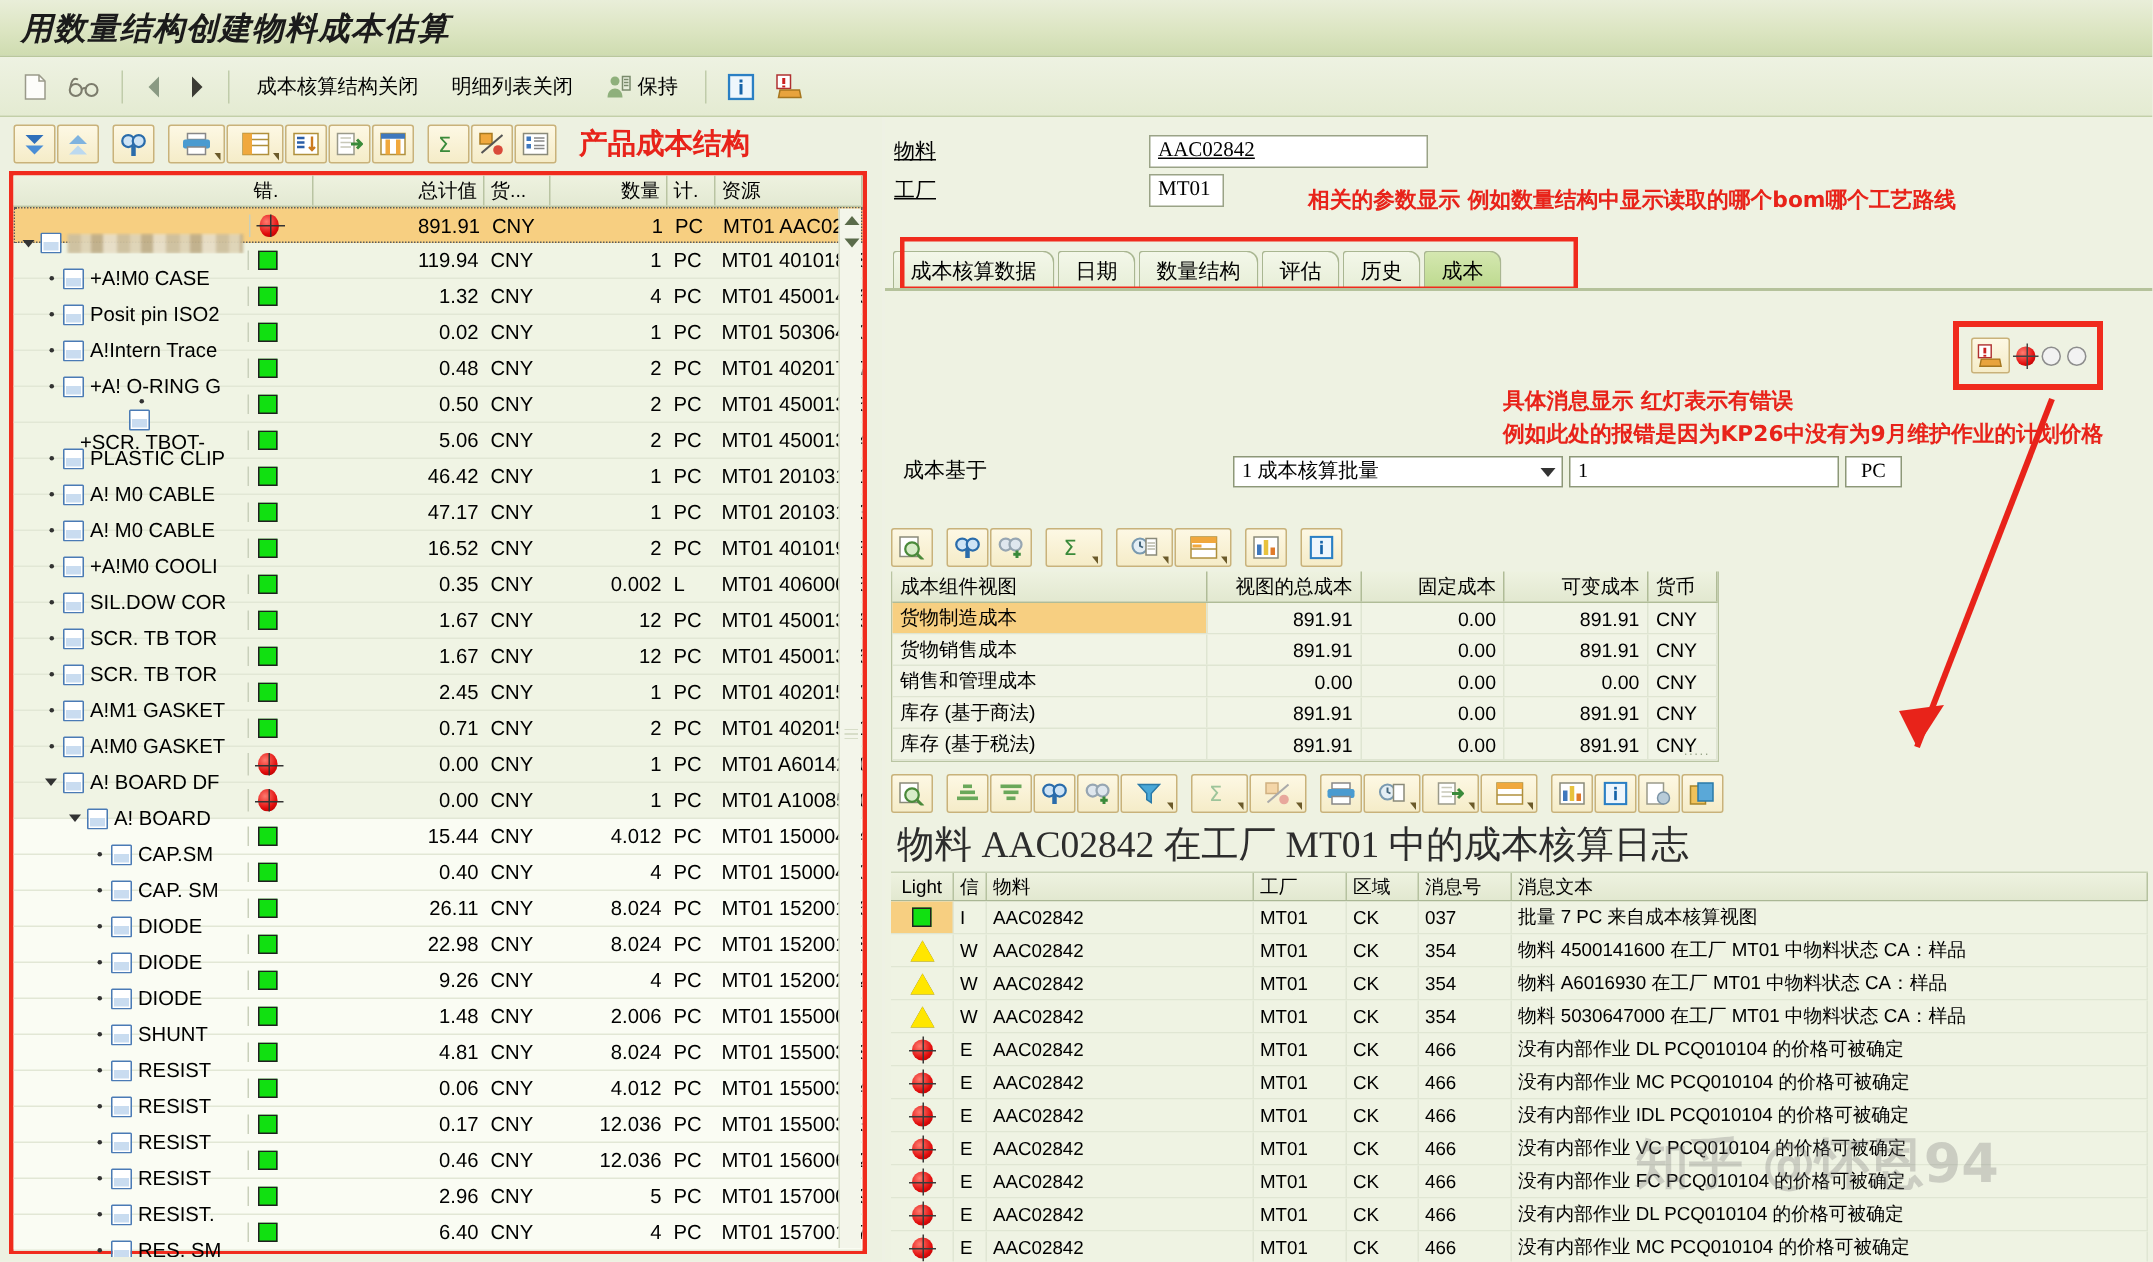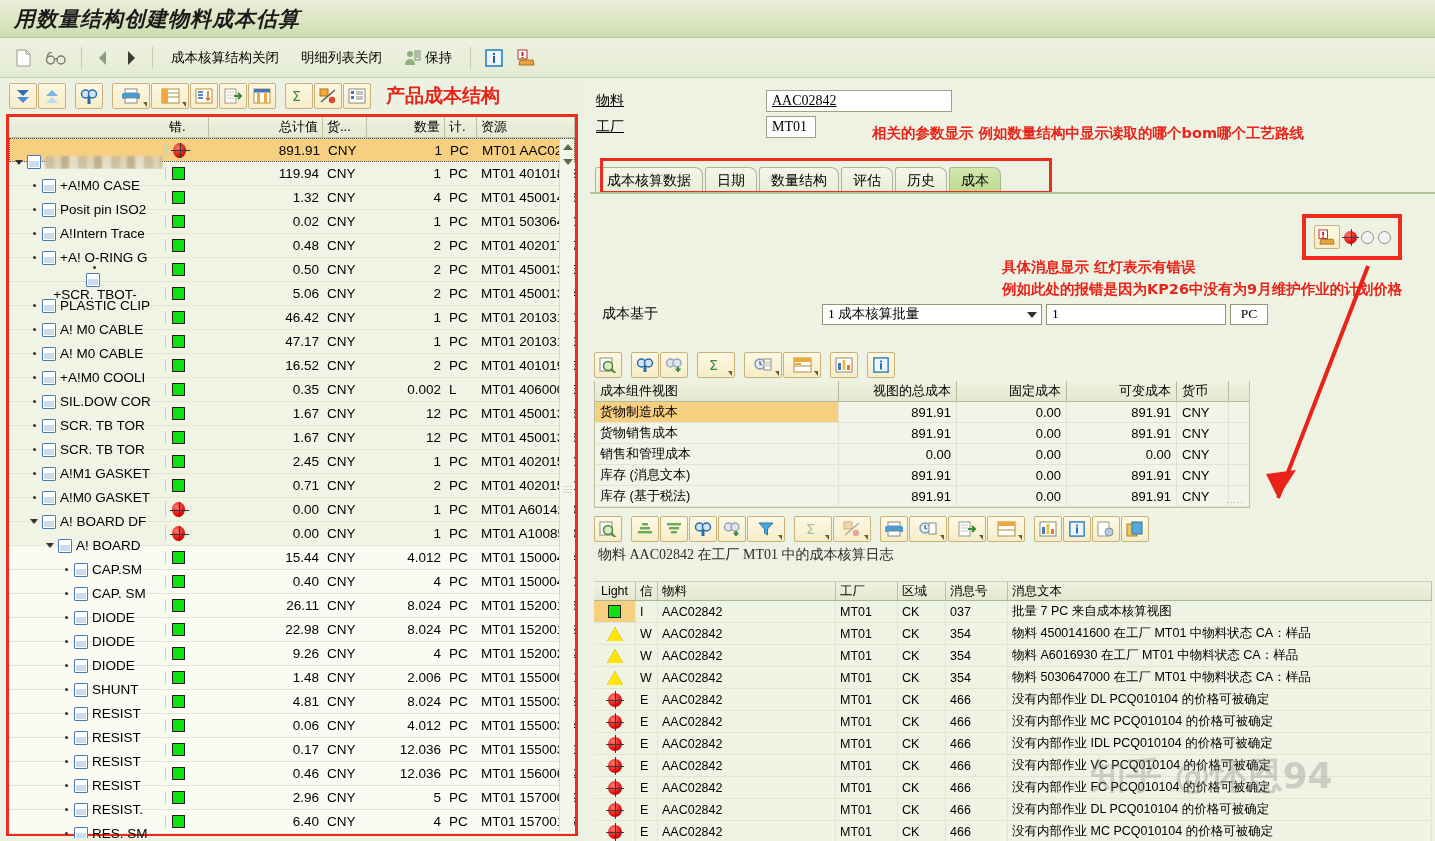--- a/index.html
+++ b/index.html
@@ -236,21 +236,21 @@
   }
   .trafficled{ width:13px;height:13px;border-radius:50%;border:1px solid #8d8d8d;background:#f2f2f2; }
   .trafficled.on{ background:radial-gradient(circle at 35% 32%,#ff7c70,#e20d0d 62%,#8e0000);border:none;position:relative; }
   .trafficled.on::before,.trafficled.on::after{content:"";position:absolute;background:#444;}
   .trafficled.on::before{left:-2px;top:50%;width:17px;height:1px;}
   .trafficled.on::after{top:-2px;left:50%;width:1px;height:17px;}
 
   
   #comptb{ position:absolute;left:4px;top:272px;height:30px;display:flex;align-items:center;gap:1px; }
   #compgrid{
-    position:absolute;left:4px;top:303px;width:656px;
+    position:absolute;left:4px;top:303px;width:552px;
     border:1px solid #b9c4a2;border-top:none;font-size:13px;
   }
   #compgrid .ghdr{
     display:flex;height:21px;background:linear-gradient(to bottom,#eef2e0,#e2e8d0);
     border-bottom:1px solid #b0bc97;
   }
   #compgrid .ghdr div{ border-right:1px solid #b0bc97;display:flex;align-items:center;padding:0 5px; }
   #compgrid .grow{ display:flex;height:21px;border-bottom:1px solid #dfe5d2;background:#f1f4e6; }
   #compgrid .grow div{ border-right:1px solid #dfe5d2;display:flex;align-items:center;padding:0 5px;overflow:hidden;white-space:nowrap; }
   #compgrid .grow.sel div:first-child{ background:#f7cf81; }
@@ -258,21 +258,21 @@
   .g-tot { width:118px;justify-content:flex-end !important; }
   .g-fix { width:110px;justify-content:flex-end !important; }
   .g-var { width:110px;justify-content:flex-end !important; }
   .g-cur { width:52px; }
   #compgrid .ghdr .g-tot,#compgrid .ghdr .g-fix,#compgrid .ghdr .g-var{ justify-content:flex-end !important; }
   #compdots{ position:absolute;right:5px;bottom:2px;font-size:9px;color:#9aa68a;letter-spacing:1px; }
 
   
   #logtb{ position:absolute;left:4px;top:436px;height:30px;display:flex;align-items:center;gap:1px; }
   #logtitle{
-    position:absolute;left:8px;top:468px;font-size:14px;
+    position:absolute;left:8px;top:468px;font-size:25px;
     font-family:"Liberation Serif","DejaVu Serif",serif;color:#2d2d2d;
   }
   #loggrid{
     position:absolute;left:4px;top:503px;width:838px;bottom:0;font-size:12.5px;
   }
   #loggrid .lhdr{
     display:flex;height:20px;background:linear-gradient(to bottom,#eef2e0,#e2e8d0);
     border-bottom:1px solid #aab795;border-top:1px solid #c8d2b5;
   }
   #loggrid .lhdr div{ border-right:1px solid #b6c2a0;display:flex;align-items:center;padding:0 4px; }
@@ -1403,21 +1403,21 @@
           </div>
           <div class="g-var">
             <span>0.00</span>
           </div>
           <div class="g-cur">
             <span>CNY</span>
           </div>
         </div>
         <div class="grow">
           <div class="g-view">
-            <span>库存 (消息文本)</span>
+            <span>库存 (基于商法)</span>
           </div>
           <div class="g-tot">
             <span>891.91</span>
           </div>
           <div class="g-fix">
             <span>0.00</span>
           </div>
           <div class="g-var">
             <span>891.91</span>
           </div>

